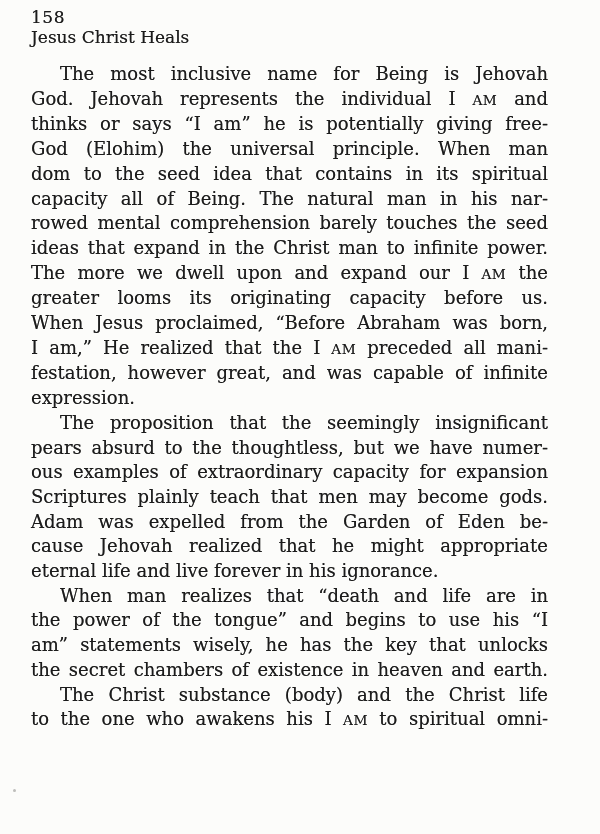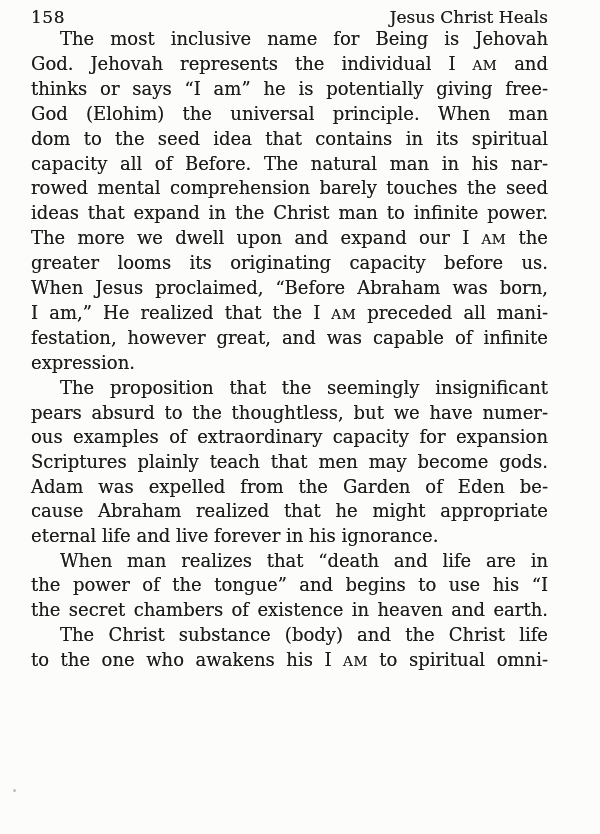--- a/index.html
+++ b/index.html
@@ -15,24 +15,26 @@
   .page {
     padding: 7px 52px 0 31px;
   }
   .header {
     display: flex;
     justify-content: space-between;
     align-items: baseline;
     font-size: 17px;
     line-height: 20px;
     text-shadow: 0 0 0.6px rgba(25,25,25,0.65);
+    flex-direction: column;
   }
   .page-number { letter-spacing: 0.5px; }
   .running-title { }
   .body-text {
+    margin-top: 15px;
     font-size: 18px;
     text-shadow: 0 0 0.6px rgba(25,25,25,0.6);
   }
   .line {
     line-height: 24.7px;
     text-align: justify;
     text-align-last: justify;
     text-justify: inter-word;
     white-space: normal;
   }
@@ -58,42 +60,43 @@
     <span class="page-number">158</span>
     <span class="running-title">Jesus Christ Heals</span>
   </div>
   <div class="body-text">
       <div>
         <div class="line indent"><span>The most inclusive name for Being is Jehovah</span></div>
         <div class="line"><span>God. Jehovah represents the individual I </span><span class="sc">AM</span><span> and</span></div>
         <div class="line"><span>thinks or says “I am” he is potentially giving free-</span></div>
         <div class="line"><span>God (Elohim) the universal principle. When man</span></div>
         <div class="line"><span>dom to the seed idea that contains in its spiritual</span></div>
-        <div class="line"><span>capacity all of Before. The natural man in his nar-</span></div>
+        <div class="line"><span>capacity all of Being. The natural man in his nar-</span></div>
         <div class="line"><span>rowed mental comprehension barely touches the seed</span></div>
         <div class="line"><span>ideas that expand in the Christ man to infinite power.</span></div>
         <div class="line"><span>The more we dwell upon and expand our I </span><span class="sc">AM</span><span> the</span></div>
         <div class="line"><span>greater looms its originating capacity before us.</span></div>
         <div class="line"><span>When Jesus proclaimed, “Before Abraham was born,</span></div>
         <div class="line"><span>I am,” He realized that the I </span><span class="sc">AM</span><span> preceded all mani-</span></div>
         <div class="line"><span>festation, however great, and was capable of infinite</span></div>
         <div class="line ragged"><span>expression.</span></div>
       </div>
       <div>
         <div class="line indent"><span>The proposition that the seemingly insignificant</span></div>
         <div class="line"><span>pears absurd to the thoughtless, but we have numer-</span></div>
         <div class="line"><span>ous examples of extraordinary capacity for expansion</span></div>
         <div class="line"><span>Scriptures plainly teach that men may become gods.</span></div>
         <div class="line"><span>Adam was expelled from the Garden of Eden be-</span></div>
-        <div class="line"><span>cause Abraham realized that he might appropriate</span></div>
+        <div class="line"><span>cause Jehovah realized that he might appropriate</span></div>
         <div class="line ragged"><span>eternal life and live forever in his ignorance.</span></div>
       </div>
       <div>
         <div class="line indent"><span>When man realizes that “death and life are in</span></div>
         <div class="line"><span>the power of the tongue” and begins to use his “I</span></div>
+        <div class="line"><span>am” statements wisely, he has the key that unlocks</span></div>
         <div class="line"><span>the secret chambers of existence in heaven and earth.</span></div>
       </div>
       <div>
         <div class="line indent"><span>The Christ substance (body) and the Christ life</span></div>
         <div class="line"><span>to the one who awakens his I </span><span class="sc">AM</span><span> to spiritual omni-</span></div>
       </div>
     </div>
 </div>
 
 <div class="speck speck-1"></div>

